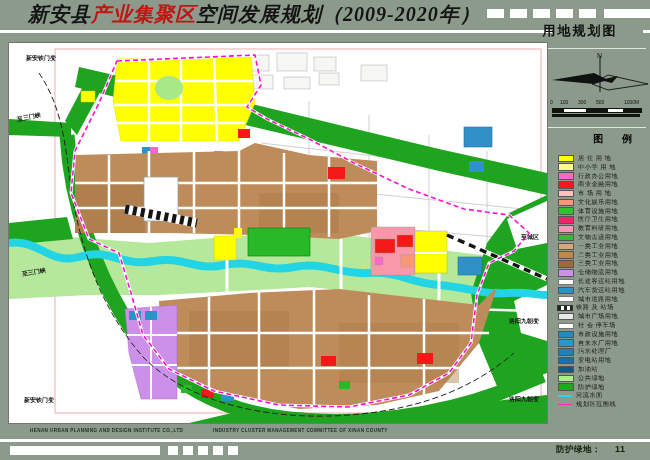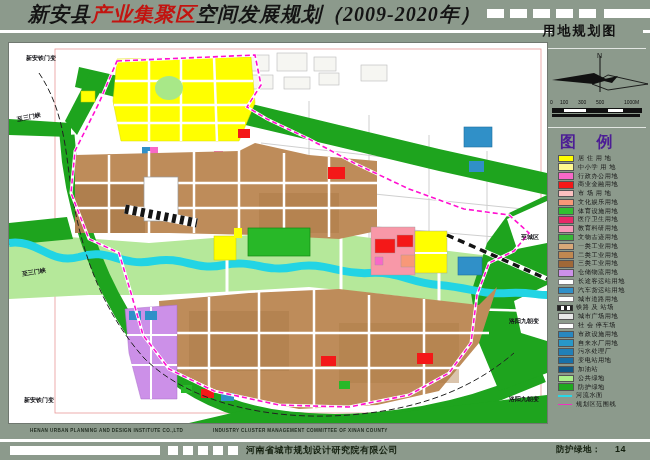--- a/index.html
+++ b/index.html
@@ -33,22 +33,22 @@
   .map-label{position:absolute;font-size:6px;color:#15151a;white-space:nowrap;font-weight:bold;}
   
   .sidebar-sep{position:absolute;left:548px;width:98px;height:1px;background:rgba(255,255,255,.75);}
   .compass{position:absolute;left:548px;top:50px;}
   .scale-labels{position:absolute;left:550px;top:99px;width:94px;height:7px;}
   .scale-labels span{position:absolute;font-size:5px;color:#111;}
   .scale-bar1{position:absolute;left:552px;top:108px;width:88px;height:3px;border:1px solid #111;background:#fff;}
   .scale-bar1 i{position:absolute;top:0;height:100%;background:#111;}
   .scale-bar2{position:absolute;left:552px;top:114px;width:88px;height:3px;background:#111;}
   .legend-title{
-    position:absolute;left:560px;top:132px;width:80px;text-align:left;
-    font-weight:bold;font-size:16px;letter-spacing:8px;color:#4c1d95;
+    position:absolute;left:560px;top:132px;width:80px;text-align:right;
+    font-weight:bold;font-size:10px;letter-spacing:8px;color:#000000;
   }
   .legend{position:absolute;left:558px;top:154px;width:90px;}
   .legend-row{display:flex;align-items:center;height:8.8px;}
   .swatch{width:14px;height:5.5px;flex:0 0 14px;border:0.5px solid #555;background:var(--c,#ccc);}
   .sw-line{border:none;background:linear-gradient(to bottom,transparent 35%,var(--c) 35%,var(--c) 70%,transparent 70%);}
   .sw-road{background:#fff;border:1px solid #777;height:4px;}
   .sw-railway{border:none;height:4px;background:repeating-linear-gradient(90deg,#222 0 3px,#fff 3px 6px);outline:0.5px solid #333;}
   .legend-label{font-size:6.2px;color:#141414;margin-left:4px;letter-spacing:0.5px;white-space:nowrap;}
   
   .footer-line{position:absolute;left:0;top:439px;width:650px;height:2.5px;background:#fff;}
@@ -399,17 +399,16 @@
 
   <div class="eng" style="left:30px">HENAN URBAN PLANNING AND DESIGN INSTITUTE CO.,LTD</div>
   <div class="eng" style="left:213px">INDUSTRY CLUSTER MANAGEMENT COMMITTEE OF XINAN COUNTY</div>
   <div class="footer-line"></div>
   <div class="footer-bar"></div>
   <div class="footer-sq" style="left:168px"></div>
   <div class="footer-sq" style="left:183px"></div>
   <div class="footer-sq" style="left:198px"></div>
   <div class="footer-sq" style="left:213px"></div>
   <div class="footer-sq" style="left:228px"></div>
-  <div class="cn" style="left:246px">河南省城市规划设计研究院有限公司</div>
   <div class="cn" style="left:556px;font-size:8.5px">防护绿地：</div>
-  <div class="cn" style="left:615px">14</div>
+  <div class="cn" style="left:615px">11</div>
 
 </div>
 
 </body></html>

